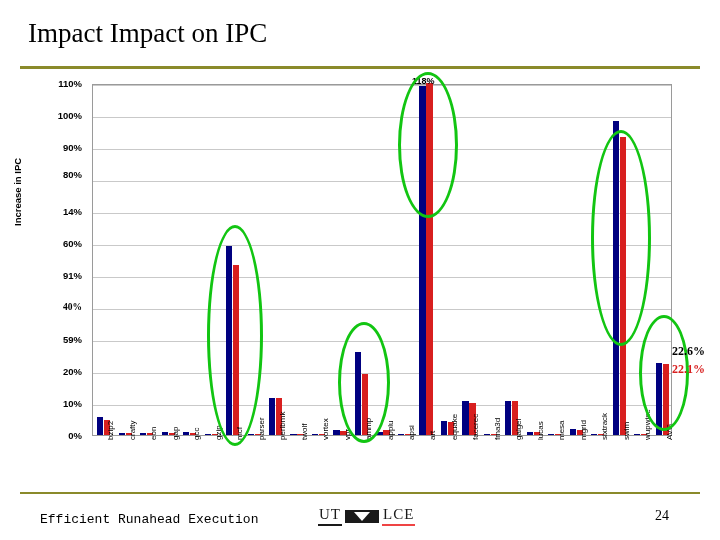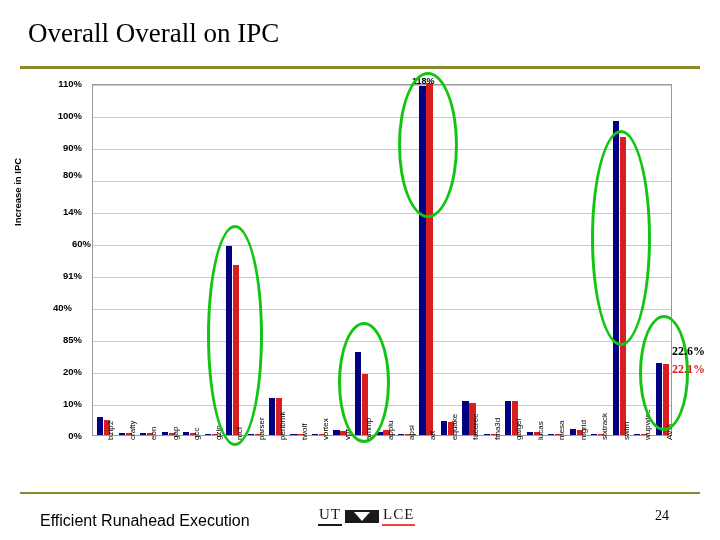--- a/index.html
+++ b/index.html
@@ -79,21 +79,21 @@
     position:absolute; font-size:12px; font-weight:bold;
     font-family:"Liberation Serif", serif;
   }
   
   #footer-rule {
     position:absolute; left:20px; top:492px; width:680px; height:2px;
     background:#8a8a2a;
   }
   #footer-text {
     position:absolute; left:40px; top:512px;
-    font-family:Liberation Sans, sans-serif; font-size:16px; color:#000;
+    font-family:Liberation Mono, monospace; font-size:13px; color:#000;
   }
   #slide-number {
     position:absolute; left:655px; top:508px;
     font-family:"Liberation Serif", serif; font-size:14px; color:#000;
   }
   #logo {
     position:absolute; left:318px; top:506px;
     display:flex; align-items:center;
     font-family:"Liberation Serif", serif; font-size:15px;
     letter-spacing:1px; color:#1a1a1a;
@@ -106,21 +106,21 @@
   #logo .lg-sep::after {
     content:""; position:absolute; left:9px; top:2px;
     width:0; height:0; border-left:8px solid transparent;
     border-right:8px solid transparent; border-top:9px solid #ffffff;
   }
   #logo .lg-lce { border-bottom:2px solid #ef4444; padding:0 1px 1px 1px; }
 </style>
 </head>
 <body>
 
-<div id="slide-title">Overall Overall on IPC</div>
+<div id="slide-title">Impact Impact on IPC</div>
 <div id="title-rule"></div>
 
 <div id="chart-area">
   <div id="yaxis-title">Increase in IPC</div>
   <div id="plot-box">
       <div class="gridline" style="top: -0.5px;"></div>
       <div class="gridline" style="top: 31.5px;"></div>
       <div class="gridline" style="top: 63.5px;"></div>
       <div class="gridline" style="top: 95.5px;"></div>
       <div class="gridline" style="top: 127.5px;"></div>
@@ -183,24 +183,24 @@
       <div class="bar baseline" style="width: 6.2px; height: 1.2px; left: 541.178px;"></div>
       <div class="bar alltech" style="width: 6.2px; height: 1.2px; left: 548.178px;"></div>
       <div class="bar baseline" style="width: 6.2px; height: 72.32px; left: 562.659px;"></div>
       <div class="bar alltech" style="width: 6.2px; height: 70.72px; left: 569.659px;"></div>
     </div>
 <div class="ylabel-txt" style="left: 14px; top: 2px;">110%</div>
     <div class="ylabel-txt" style="left: 14px; top: 34px;">100%</div>
     <div class="ylabel-txt" style="left: 14px; top: 66px;">90%</div>
     <div class="ylabel-txt" style="left: 14px; top: 93px;">80%</div>
     <div class="ylabel-txt" style="left: 14px; top: 130px;">14%</div>
-    <div class="ylabel-txt" style="left: 23px; top: 162px;">60%</div>
+    <div class="ylabel-txt" style="left: 14px; top: 162px;">60%</div>
     <div class="ylabel-txt" style="left: 14px; top: 194px;">91%</div>
-    <div class="ylabel-txt" style="left: 4px; top: 226px;">40%</div>
-    <div class="ylabel-txt" style="left: 14px; top: 258px;">85%</div>
+    <div class="ylabel-txt" style="left: 14px; top: 226px; font-family: Liberation Serif, serif;">40%</div>
+    <div class="ylabel-txt" style="left: 14px; top: 258px;">59%</div>
     <div class="ylabel-txt" style="left: 14px; top: 290px;">20%</div>
     <div class="ylabel-txt" style="left: 14px; top: 322px;">10%</div>
     <div class="ylabel-txt" style="left: 14px; top: 354px;">0%</div>
     <div class="xlab" style="left: 86.2407px; top: 364px;">bzip2</div>
     <div class="xlab" style="left: 107.722px; top: 364px;">crafty</div>
     <div class="xlab" style="left: 129.204px; top: 364px;">eon</div>
     <div class="xlab" style="left: 150.685px; top: 364px;">gap</div>
     <div class="xlab" style="left: 172.167px; top: 364px;">gcc</div>
     <div class="xlab" style="left: 193.648px; top: 364px;">gzip</div>
     <div class="xlab" style="left: 215.13px; top: 364px;">mcf</div>

